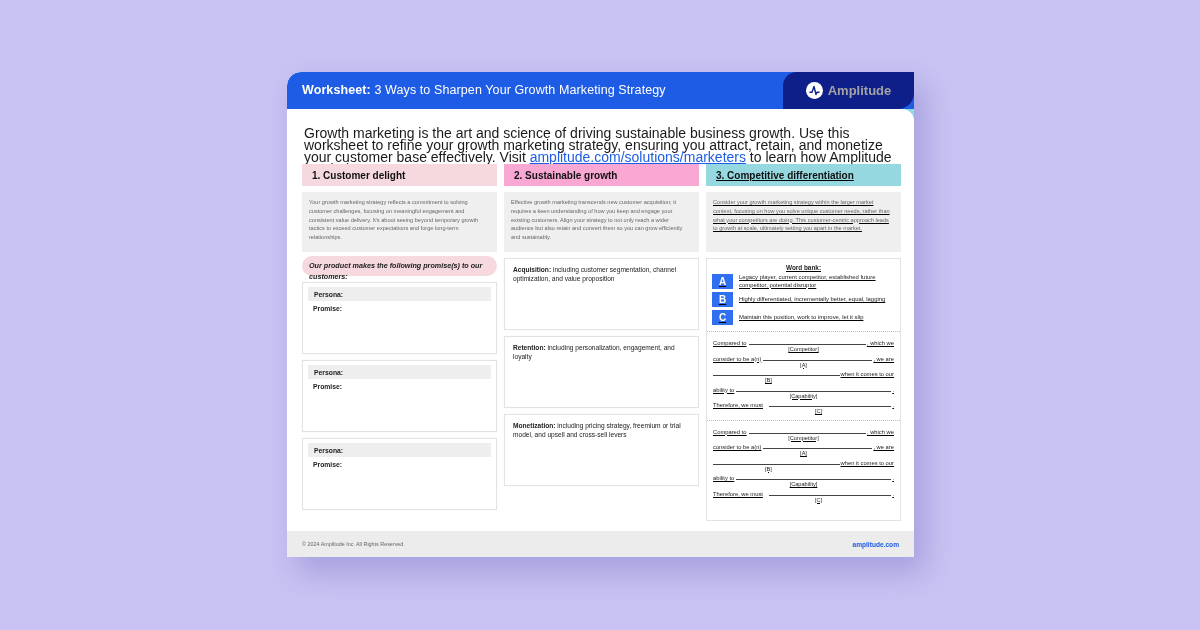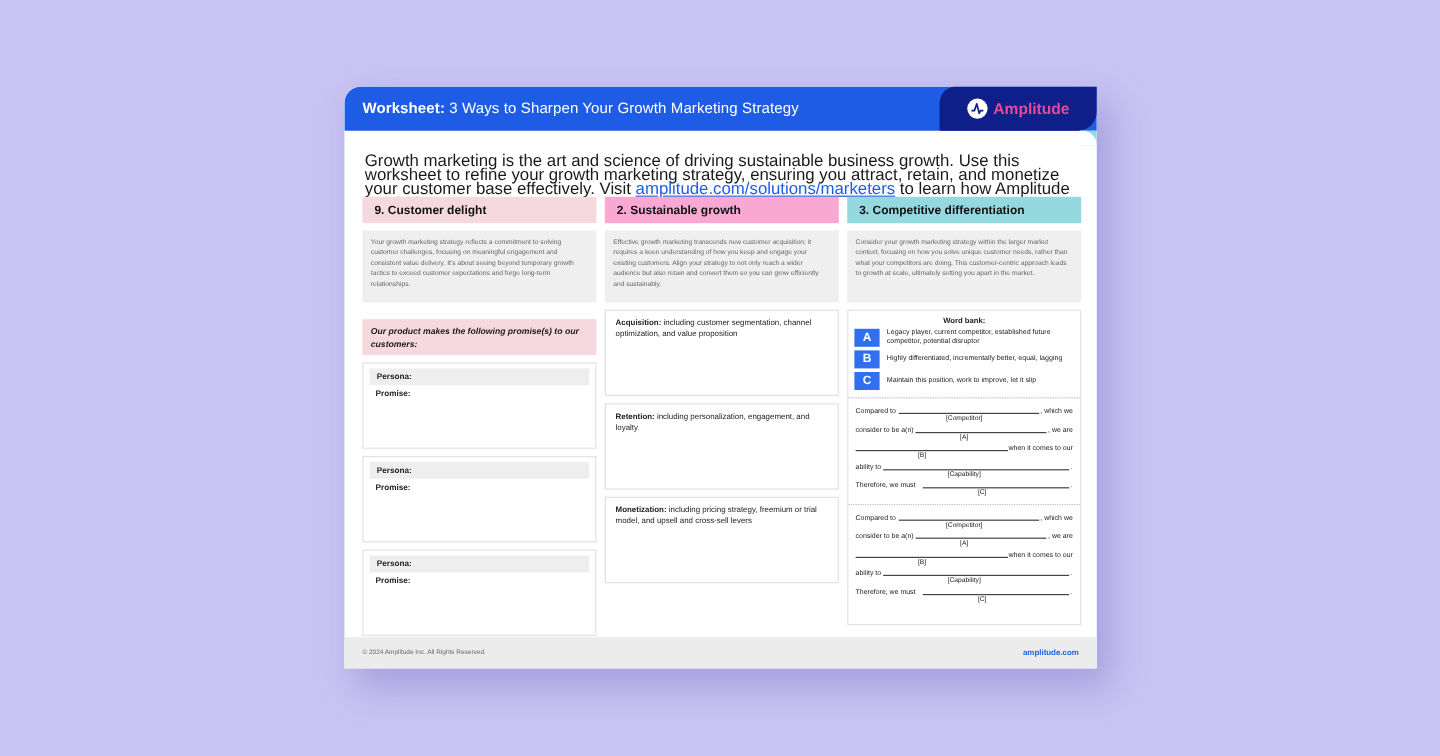--- a/index.html
+++ b/index.html
@@ -46,40 +46,40 @@
     background: #8fdce0;
   }
   .brand-corner-mask {
     position: absolute; right: 0; top: 37px; width: 14px; height: 12px;
     background: #ffffff; border-top-right-radius: 12px;
   }
   .brand-logo {
     width: 17px; height: 17px; border-radius: 50%; background: #ffffff;
     display: flex; align-items: center; justify-content: center;
   }
-  .brand-name { color: #ec4899; font-size: 13px; font-weight: bold; }
+  .brand-name { color: #a3a3a3; font-size: 13px; font-weight: bold; }
   .intro {
     position: absolute; left: 17px; top: 55px; width: 600px;
     font-size: 14px; line-height: 12px; color: #1a1a1a;
   }
   .intro a { color: #1e5ce6; text-decoration: underline; }
   .col { position: absolute; top: 92px; width: 195px; }
-  .col-1 { left: 15px; } .col-2 { left: 217px; } .col-3 { left: 419px; }
+  .col-1 { left: 15px; } .col-2 { left: 217px; } .col-3 { left: 419px; text-decoration: underline; }
   .col-head {
     height: 22px; padding-left: 10px; display: flex; align-items: center;
     font-size: 10px; font-weight: bold; color: #111111;
   }
   .pink { background: #f5d9df; } .blue { background: #f9a8d4; } .teal { background: #95d8e0; }
   .col-desc {
     margin-top: 6px; height: 60px; background: #efefef;
     padding: 6px 7px; font-size: 5.6px; line-height: 8.8px; color: #666666;
   }
   .prompt {
-    margin-top: 14px; height: 30px; padding: 4px 7px;
-    font-size: 7.2px; line-height: 11px; font-weight: bold; font-style: italic; color: #1a1a1a;
+    margin-top: 4px; height: 20px; padding: 4px 7px;
+    font-size: 7.2px; line-height: 11px; font-weight: bold; font-style: italic; color: #1a1a1a; border-radius: 10px;
   }
   .box {
     margin-top: 6px; height: 72px; border: 1px solid #e3e3e3; background: #fff;
     padding: 4px 5px; box-shadow: 0 0 2px rgba(0,0,0,0.04);
   }
   .box + .box { margin-top: 6px; }
   .persona-bar {
     background: #eeeeee; height: 14px; padding-left: 6px;
     display: flex; align-items: center;
     font-size: 6.8px; font-weight: bold; color: #222;
@@ -127,21 +127,21 @@
       </div>
       <span class="brand-name">Amplitude</span>
     </div>
   </div>
   <div class="brand-corner"></div>
   <div class="brand-corner-mask"></div>
 
   <div class="intro"><span>Growth marketing is the art and science of driving sustainable business growth. Use this worksheet to refine your growth marketing strategy, ensuring you attract, retain, and monetize your customer base effectively. Visit </span><a>amplitude.com/solutions/marketers</a><span> to learn how Amplitude can help.</span></div>
 
   <div class="col col-1">
-    <div class="col-head pink">9. Customer delight</div>
+    <div class="col-head pink">1. Customer delight</div>
     <div class="col-desc">Your growth marketing strategy reflects a commitment to solving customer challenges, focusing on meaningful engagement and consistent value delivery. It's about seeing beyond temporary growth tactics to exceed customer expectations and forge long-term relationships.</div>
     <div class="prompt pink">Our product makes the following promise(s) to our customers:</div>
     <div class="box">
       <div class="persona-bar">Persona:</div>
       <div class="promise-lbl">Promise:</div>
     </div>
     <div class="box">
       <div class="persona-bar">Persona:</div>
       <div class="promise-lbl">Promise:</div>
     </div>

